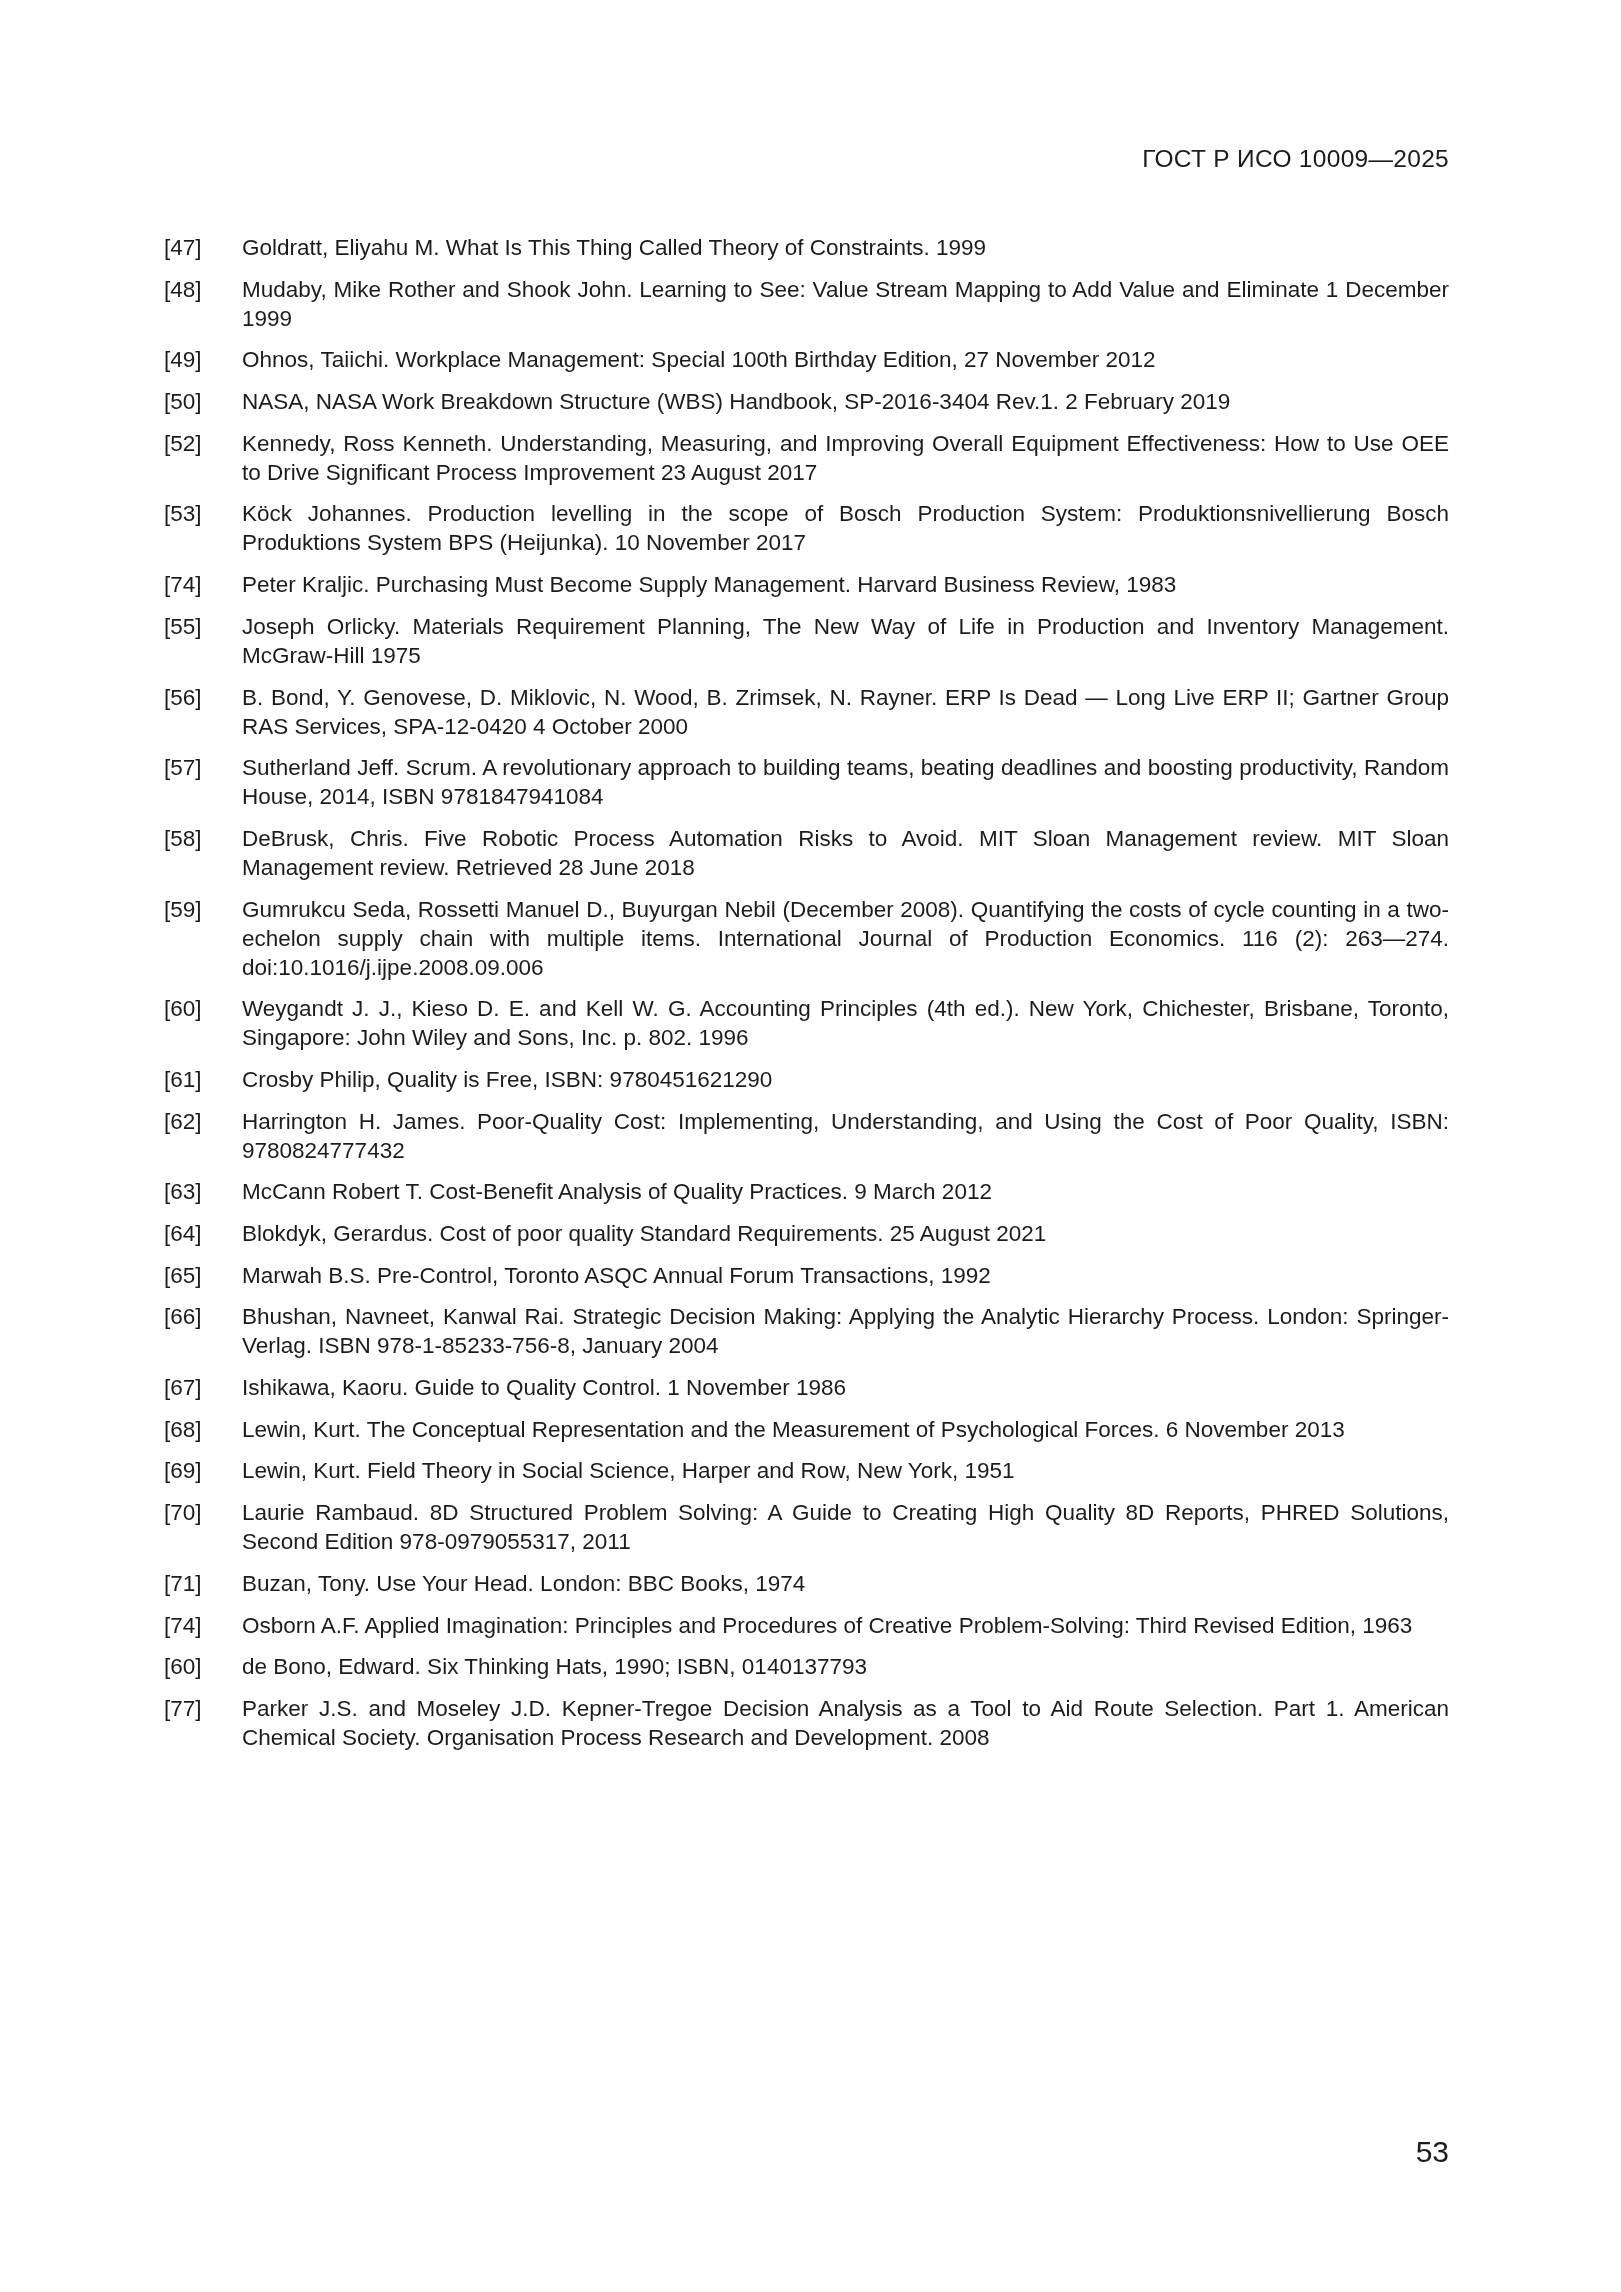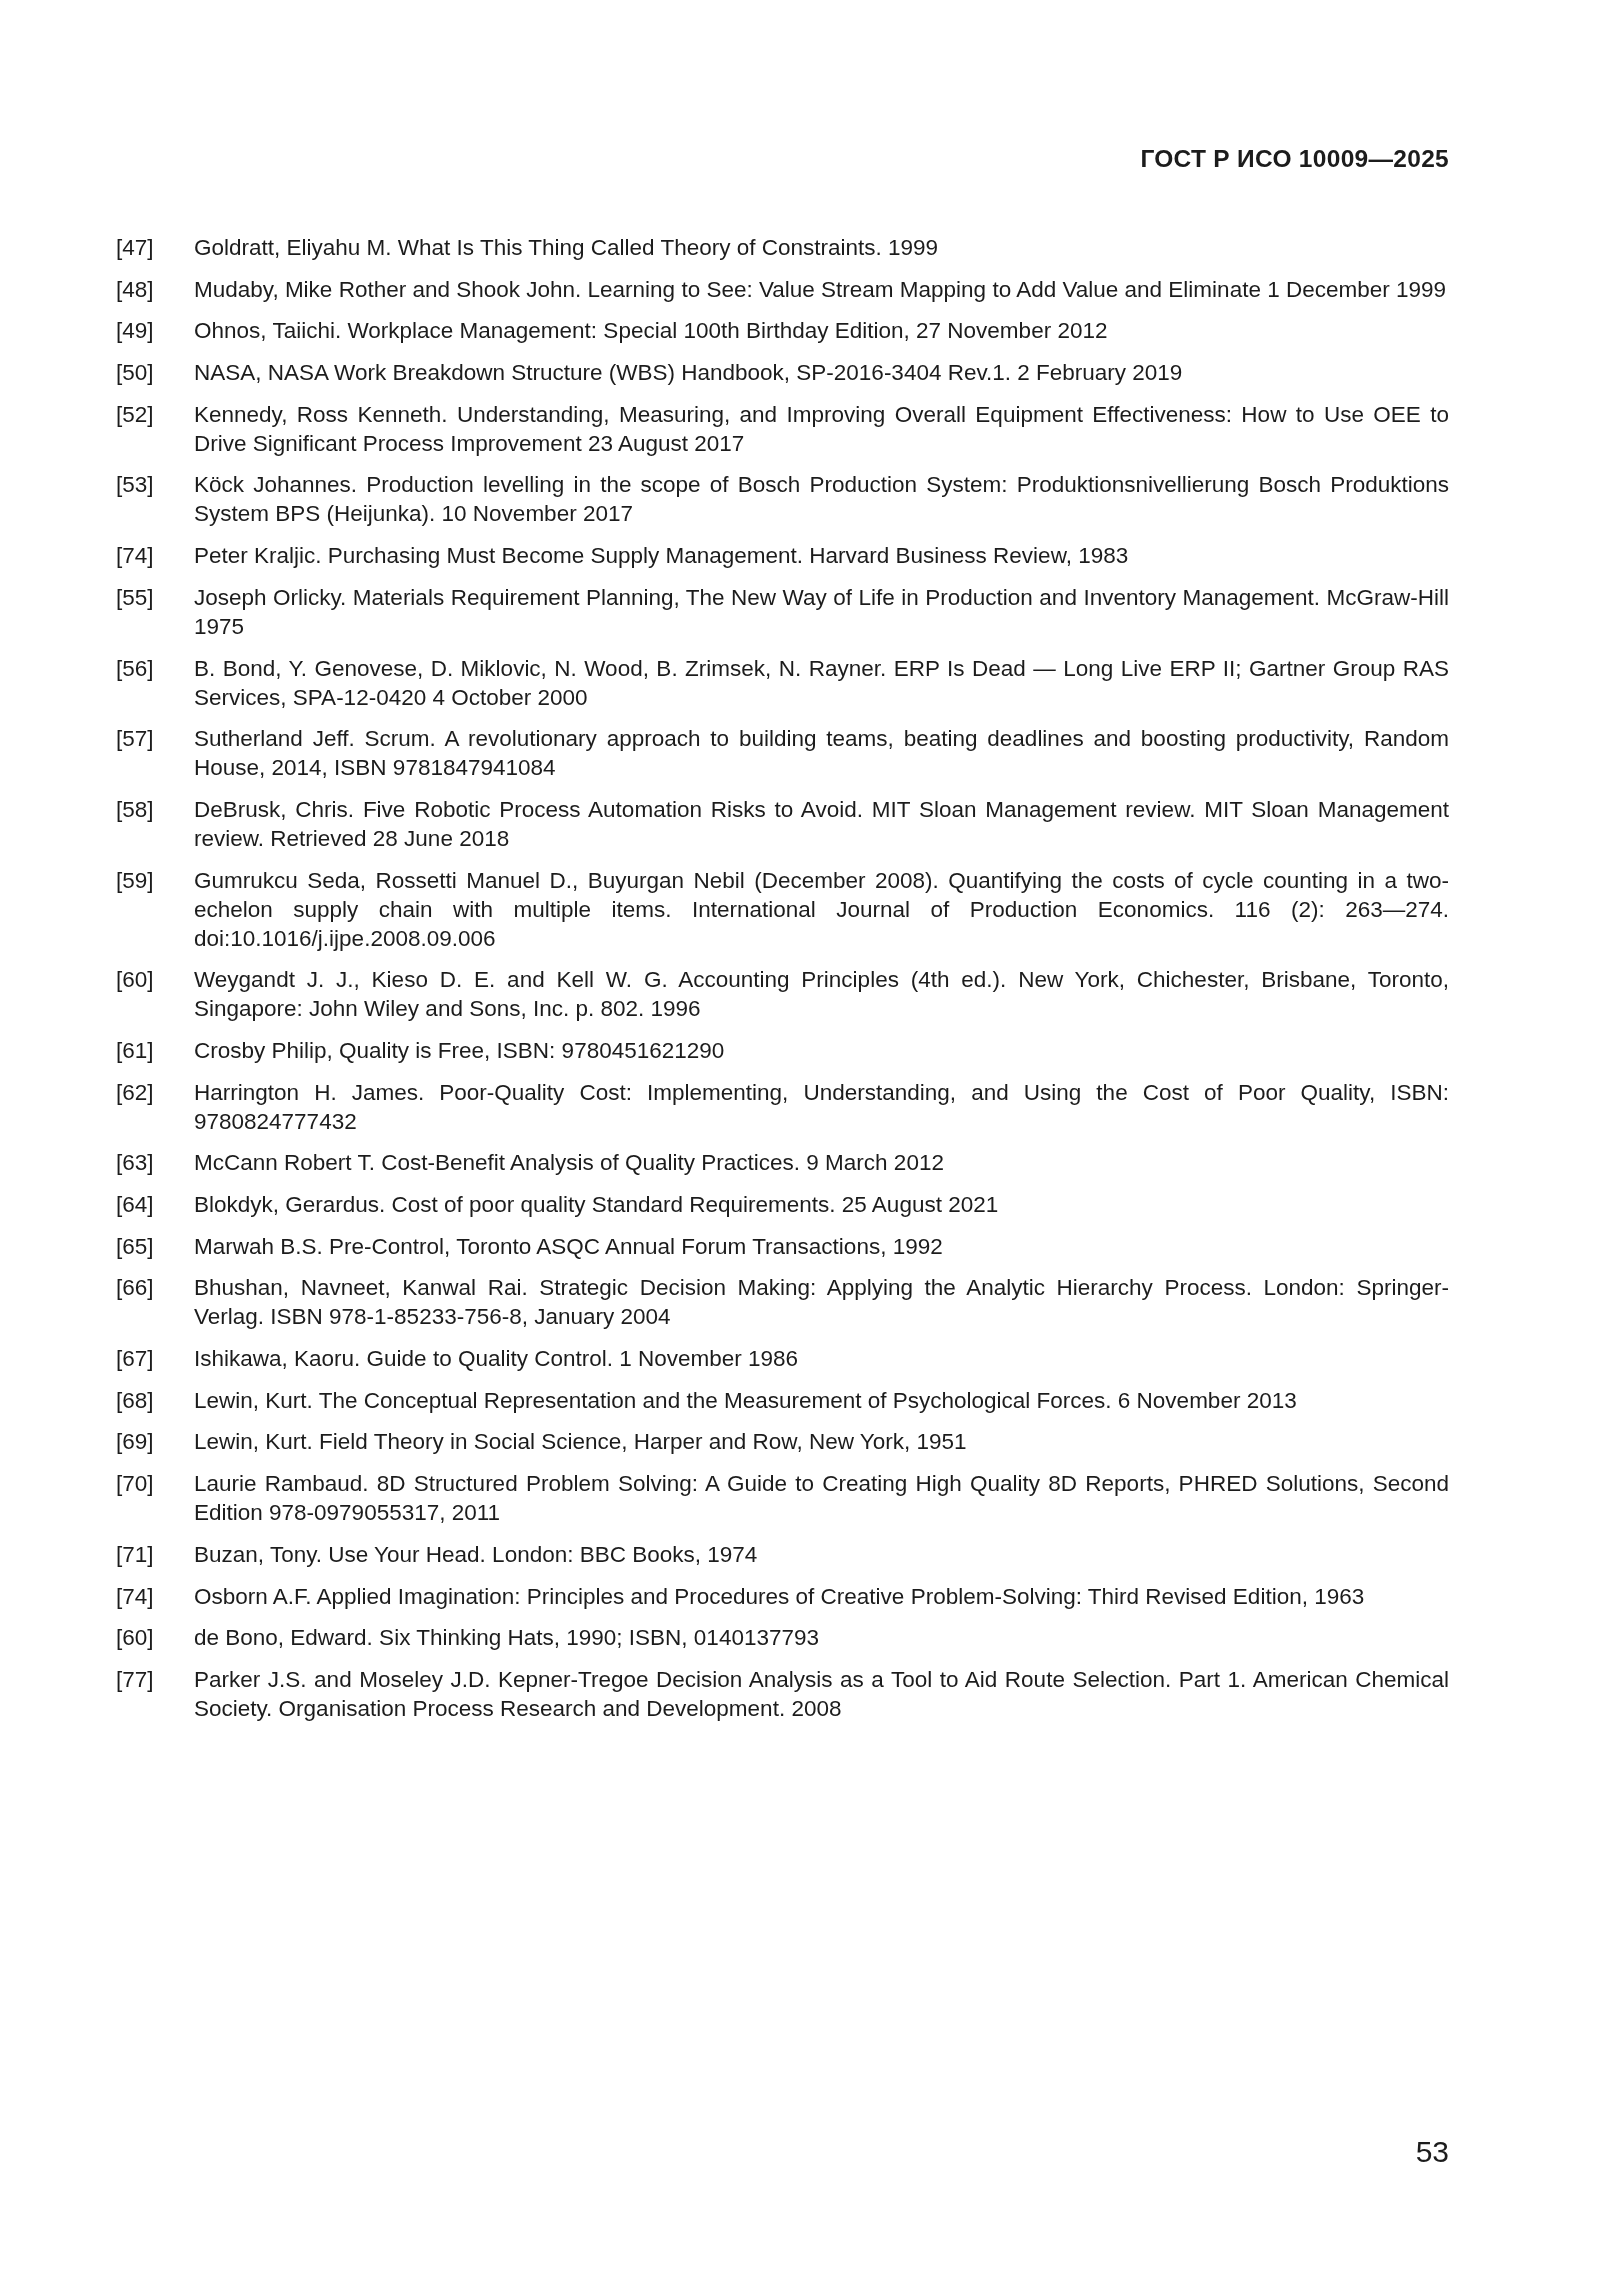--- a/index.html
+++ b/index.html
@@ -14,40 +14,41 @@
     height: 2293px;
     background: #ffffff;
     overflow: hidden;
   }
   .page-header {
     position: absolute;
     top: 145px;
     left: 116px;
     width: 1333px;
     text-align: right;
-    font-weight: bold;
+    font-weight: normal;
     font-size: 24.5px;
     letter-spacing: 0.3px;
   }
   .references {
     position: absolute;
     top: 233px;
     left: 116px;
     width: 1333px;
   }
   .ref {
     display: flex;
     align-items: flex-start;
     font-size: 22.5px;
     line-height: 29px;
     margin-bottom: 12.7px;
   }
   .ref-num {
     flex: 0 0 78px;
     white-space: nowrap;
+    margin-left: 48px;
   }
   .ref-text {
     flex: 1 1 auto;
     text-align: justify;
     text-align-last: left;
   }
   .page-footer {
     position: absolute;
     top: 2135px;
     left: 116px;

